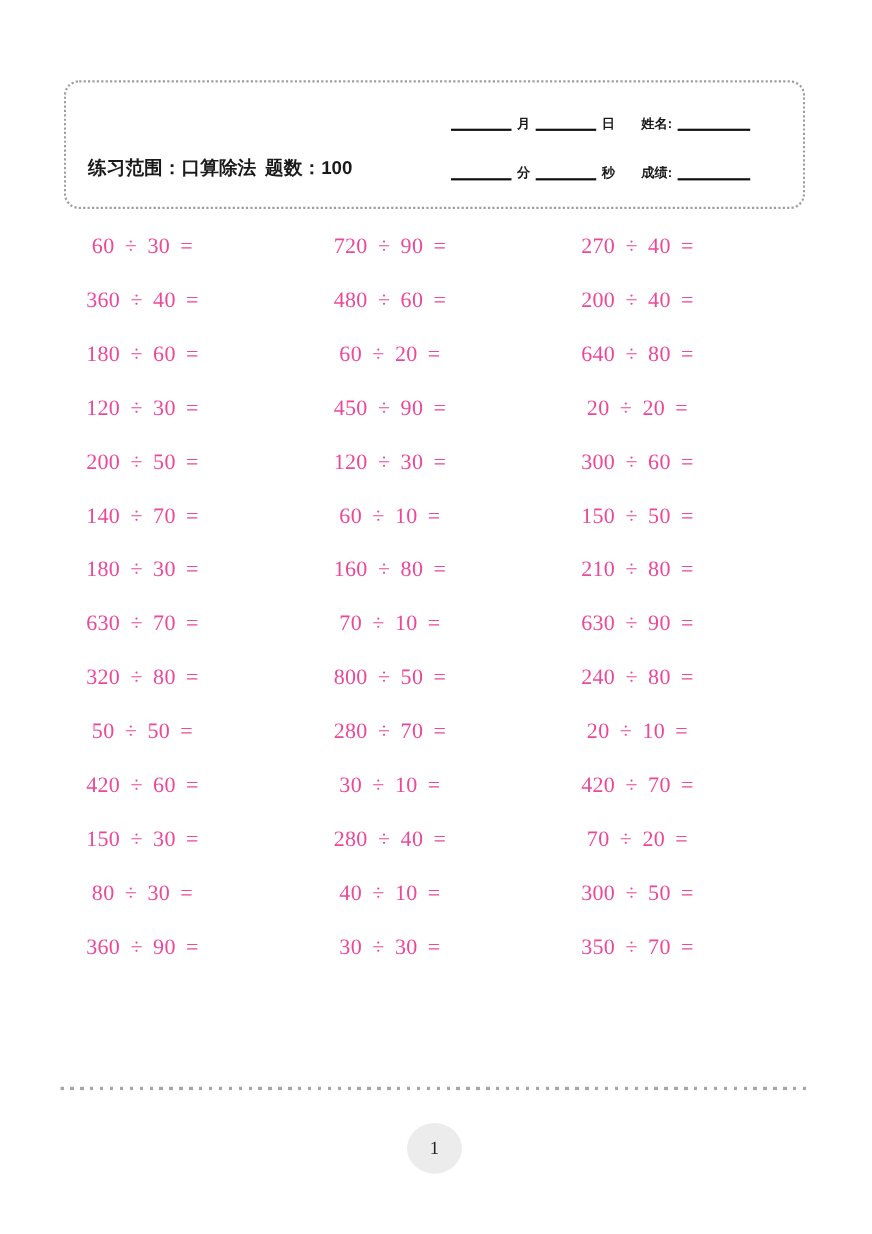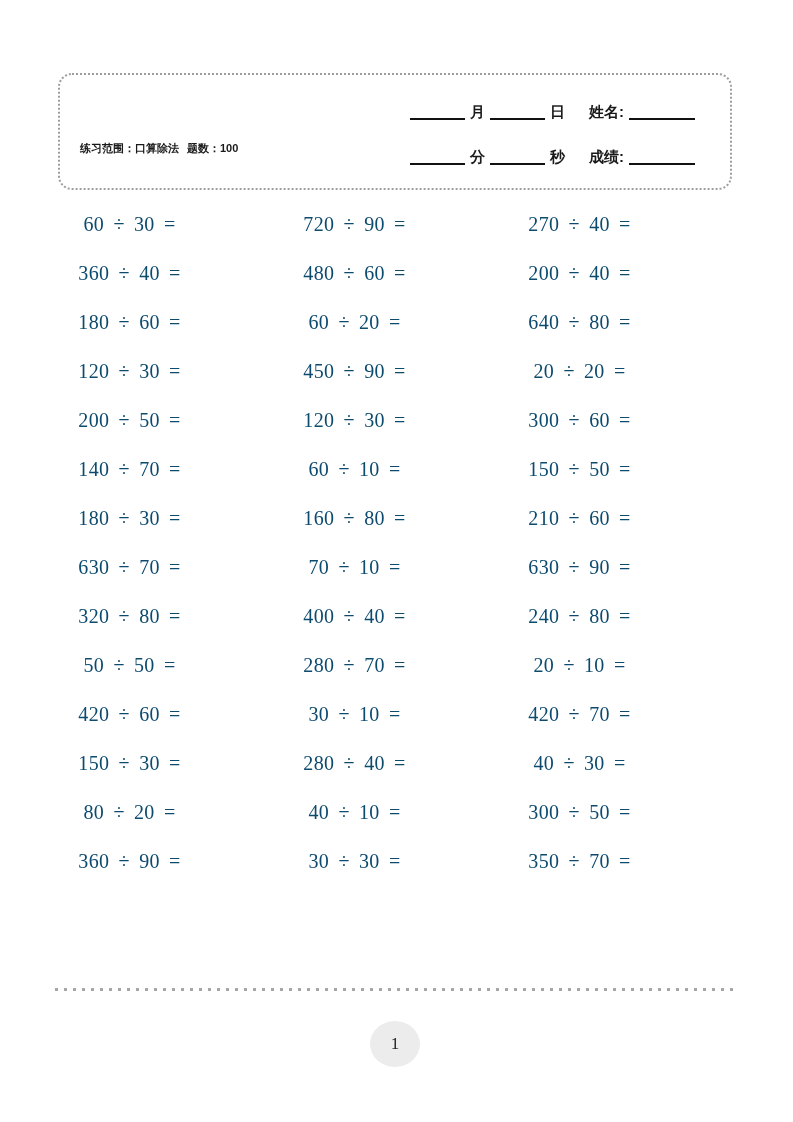--- a/index.html
+++ b/index.html
@@ -27,32 +27,32 @@
     box-sizing: border-box;
     border: 2px dotted #9e9e9e;
     border-radius: 14px;
     background: #ffffff;
   }
   .range-line {
     position: absolute;
     left: 20px;
     top: 66px;
     font-family: "Liberation Sans", sans-serif;
-    font-size: 11px;
+    font-size: 17px;
     font-weight: bold;
     color: #1a1a1a;
     white-space: nowrap;
   }
   .range-line span { margin-right: 8px; }
   .fill-rows {
     position: absolute;
     left: 345px;
     top: 22px;
     font-family: "Liberation Sans", sans-serif;
-    font-size: 15px;
+    font-size: 12px;
     font-weight: bold;
     color: #1a1a1a;
     white-space: nowrap;
   }
   .fill-row { height: 30px; line-height: 30px; margin-bottom: 15px; }
   .blank {
     display: inline-block;
     height: 12px;
     border-bottom: 2px solid #111111;
     vertical-align: -3px;
@@ -72,21 +72,21 @@
     grid-template-columns: repeat(3, 225px);
     grid-auto-rows: 49px;
   }
   .cell {
     display: flex;
     align-items: center;
     justify-content: center;
     font-size: 20px;
     letter-spacing: 0.3px;
     word-spacing: 4px;
-    color: #0c4a6e;
+    color: #ec4899;
     white-space: nowrap;
   }
 
   
   .sep {
     position: absolute;
     left: 55px;
     top: 988px;
     width: 683px;
     height: 3px;
@@ -140,37 +140,37 @@
       <div class="cell">450 ÷ 90 =</div>
       <div class="cell">20 ÷ 20 =</div>
       <div class="cell">200 ÷ 50 =</div>
       <div class="cell">120 ÷ 30 =</div>
       <div class="cell">300 ÷ 60 =</div>
       <div class="cell">140 ÷ 70 =</div>
       <div class="cell">60 ÷ 10 =</div>
       <div class="cell">150 ÷ 50 =</div>
       <div class="cell">180 ÷ 30 =</div>
       <div class="cell">160 ÷ 80 =</div>
-      <div class="cell">210 ÷ 60 =</div>
+      <div class="cell">210 ÷ 80 =</div>
       <div class="cell">630 ÷ 70 =</div>
       <div class="cell">70 ÷ 10 =</div>
       <div class="cell">630 ÷ 90 =</div>
       <div class="cell">320 ÷ 80 =</div>
-      <div class="cell">400 ÷ 40 =</div>
+      <div class="cell">800 ÷ 50 =</div>
       <div class="cell">240 ÷ 80 =</div>
       <div class="cell">50 ÷ 50 =</div>
       <div class="cell">280 ÷ 70 =</div>
       <div class="cell">20 ÷ 10 =</div>
       <div class="cell">420 ÷ 60 =</div>
       <div class="cell">30 ÷ 10 =</div>
       <div class="cell">420 ÷ 70 =</div>
       <div class="cell">150 ÷ 30 =</div>
       <div class="cell">280 ÷ 40 =</div>
-      <div class="cell">40 ÷ 30 =</div>
-      <div class="cell">80 ÷ 20 =</div>
+      <div class="cell">70 ÷ 20 =</div>
+      <div class="cell">80 ÷ 30 =</div>
       <div class="cell">40 ÷ 10 =</div>
       <div class="cell">300 ÷ 50 =</div>
       <div class="cell">360 ÷ 90 =</div>
       <div class="cell">30 ÷ 30 =</div>
       <div class="cell">350 ÷ 70 =</div>
     </div>
 
   <div class="sep"></div>
 
   <div class="page-badge">

